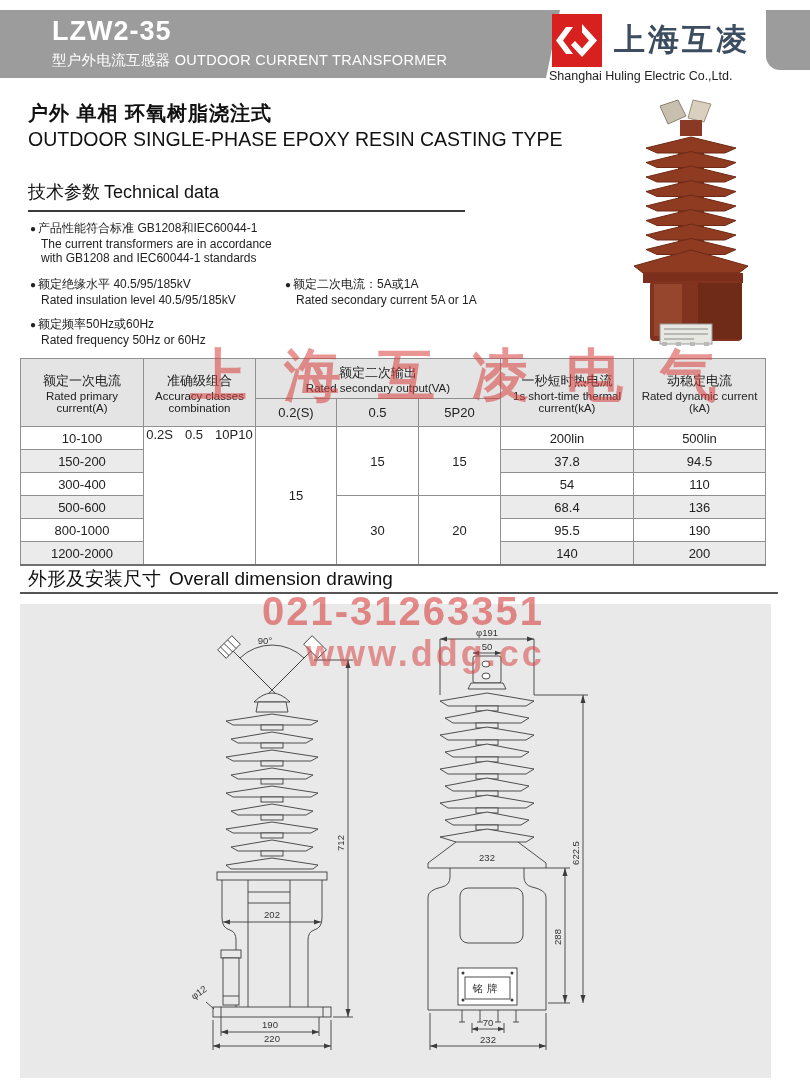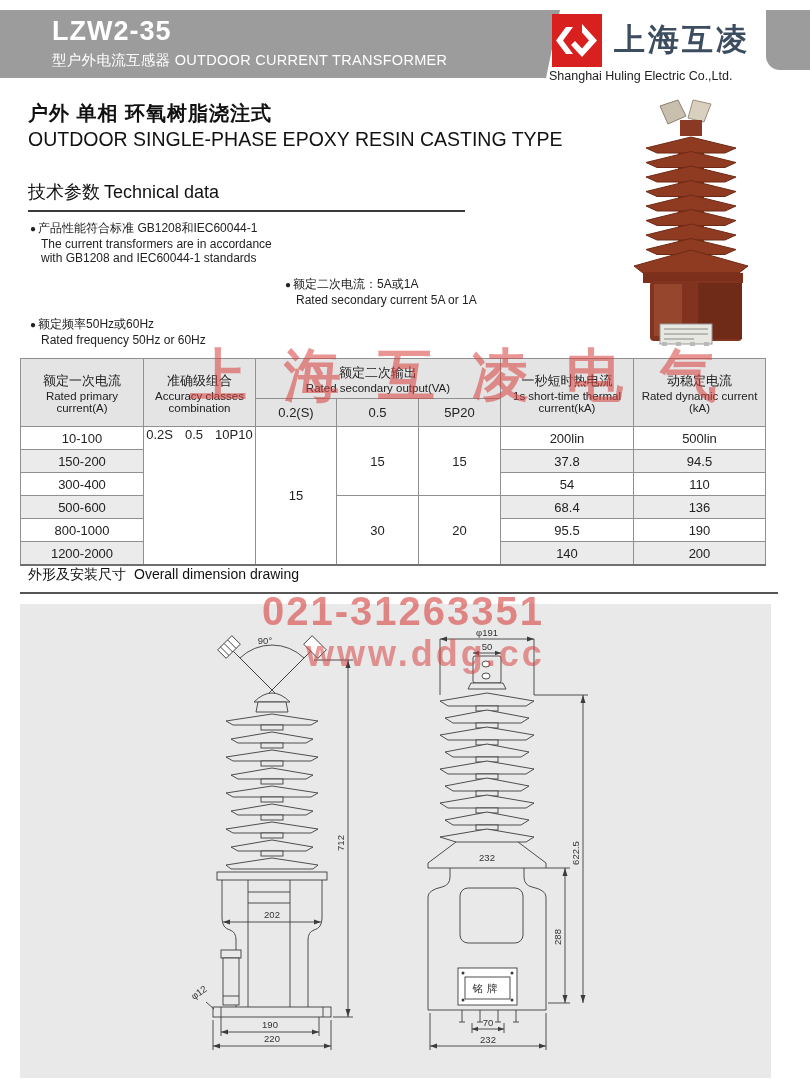--- a/index.html
+++ b/index.html
@@ -35,21 +35,21 @@
   .t .cnl{font-size:13px;} .t .enl{font-size:11.5px;}
   .t td{height:22px;}
   .shade{background:#ebebeb;}
   .combo{display:flex;justify-content:center;gap:12px;height:100%;}
   
   .wm{z-index:6;pointer-events:none;font-weight:bold;white-space:nowrap;}
   .wm-table{left:190px;top:338px;font-size:57px;color:rgba(214,62,60,.55);letter-spacing:37px;}
   .wm-phone{left:262px;top:589px;font-size:40px;color:rgba(214,70,68,.62);letter-spacing:2px;}
   .wm-site{left:306px;top:633px;font-size:36px;color:rgba(214,70,68,.55);letter-spacing:3px;}
   
-  .dim-head{left:28px;top:566px;font-size:14px;color:#111;}
+  .dim-head{left:28px;top:566px;font-size:19px;color:#111;}
   .dim-head .en{margin-left:8px;}
   .dim-underline{left:20px;top:592px;width:758px;height:2px;background:#555;}
   .dim-box{left:20px;top:604px;width:751px;height:474px;background:#e9e9e9;}
   svg text{fill:#333;font-family:"Liberation Sans","DejaVu Sans",sans-serif;font-size:9.5px;}
   svg .ln{stroke:#3c3c3c;stroke-width:.9;fill:none;}
   svg .fl{fill:#e9e9e9;stroke:#3c3c3c;stroke-width:.9;}
   svg .flw{fill:#fff;stroke:#3c3c3c;stroke-width:.9;}
 </style>
 </head>
 <body>
@@ -73,20 +73,24 @@
   <div class="abs intro-en">OUTDOOR SINGLE-PHASE EPOXY RESIN CASTING TYPE</div>
 
   <div class="abs tech-head">
     <span>技术参数</span><span class="en">Technical data</span>
   </div>
 
   <div class="abs bullet b1">
     <div class="cn">产品性能符合标准 GB1208和IEC60044-1</div>
     <div class="en">The current transformers are in accordance</div>
     <div class="en">with GB1208 and IEC60044-1 standards</div>
+  </div>
+  <div class="abs bullet b2">
+    <div class="cn">额定绝缘水平 40.5/95/185kV</div>
+    <div class="en">Rated insulation level 40.5/95/185kV</div>
   </div>
   <div class="abs bullet b3">
     <div class="cn">额定频率50Hz或60Hz</div>
     <div class="en">Rated frequency 50Hz or 60Hz</div>
   </div>
   <div class="abs bullet b4">
     <div class="cn">额定二次电流：5A或1A</div>
     <div class="en">Rated secondary current 5A or 1A</div>
   </div>
 

